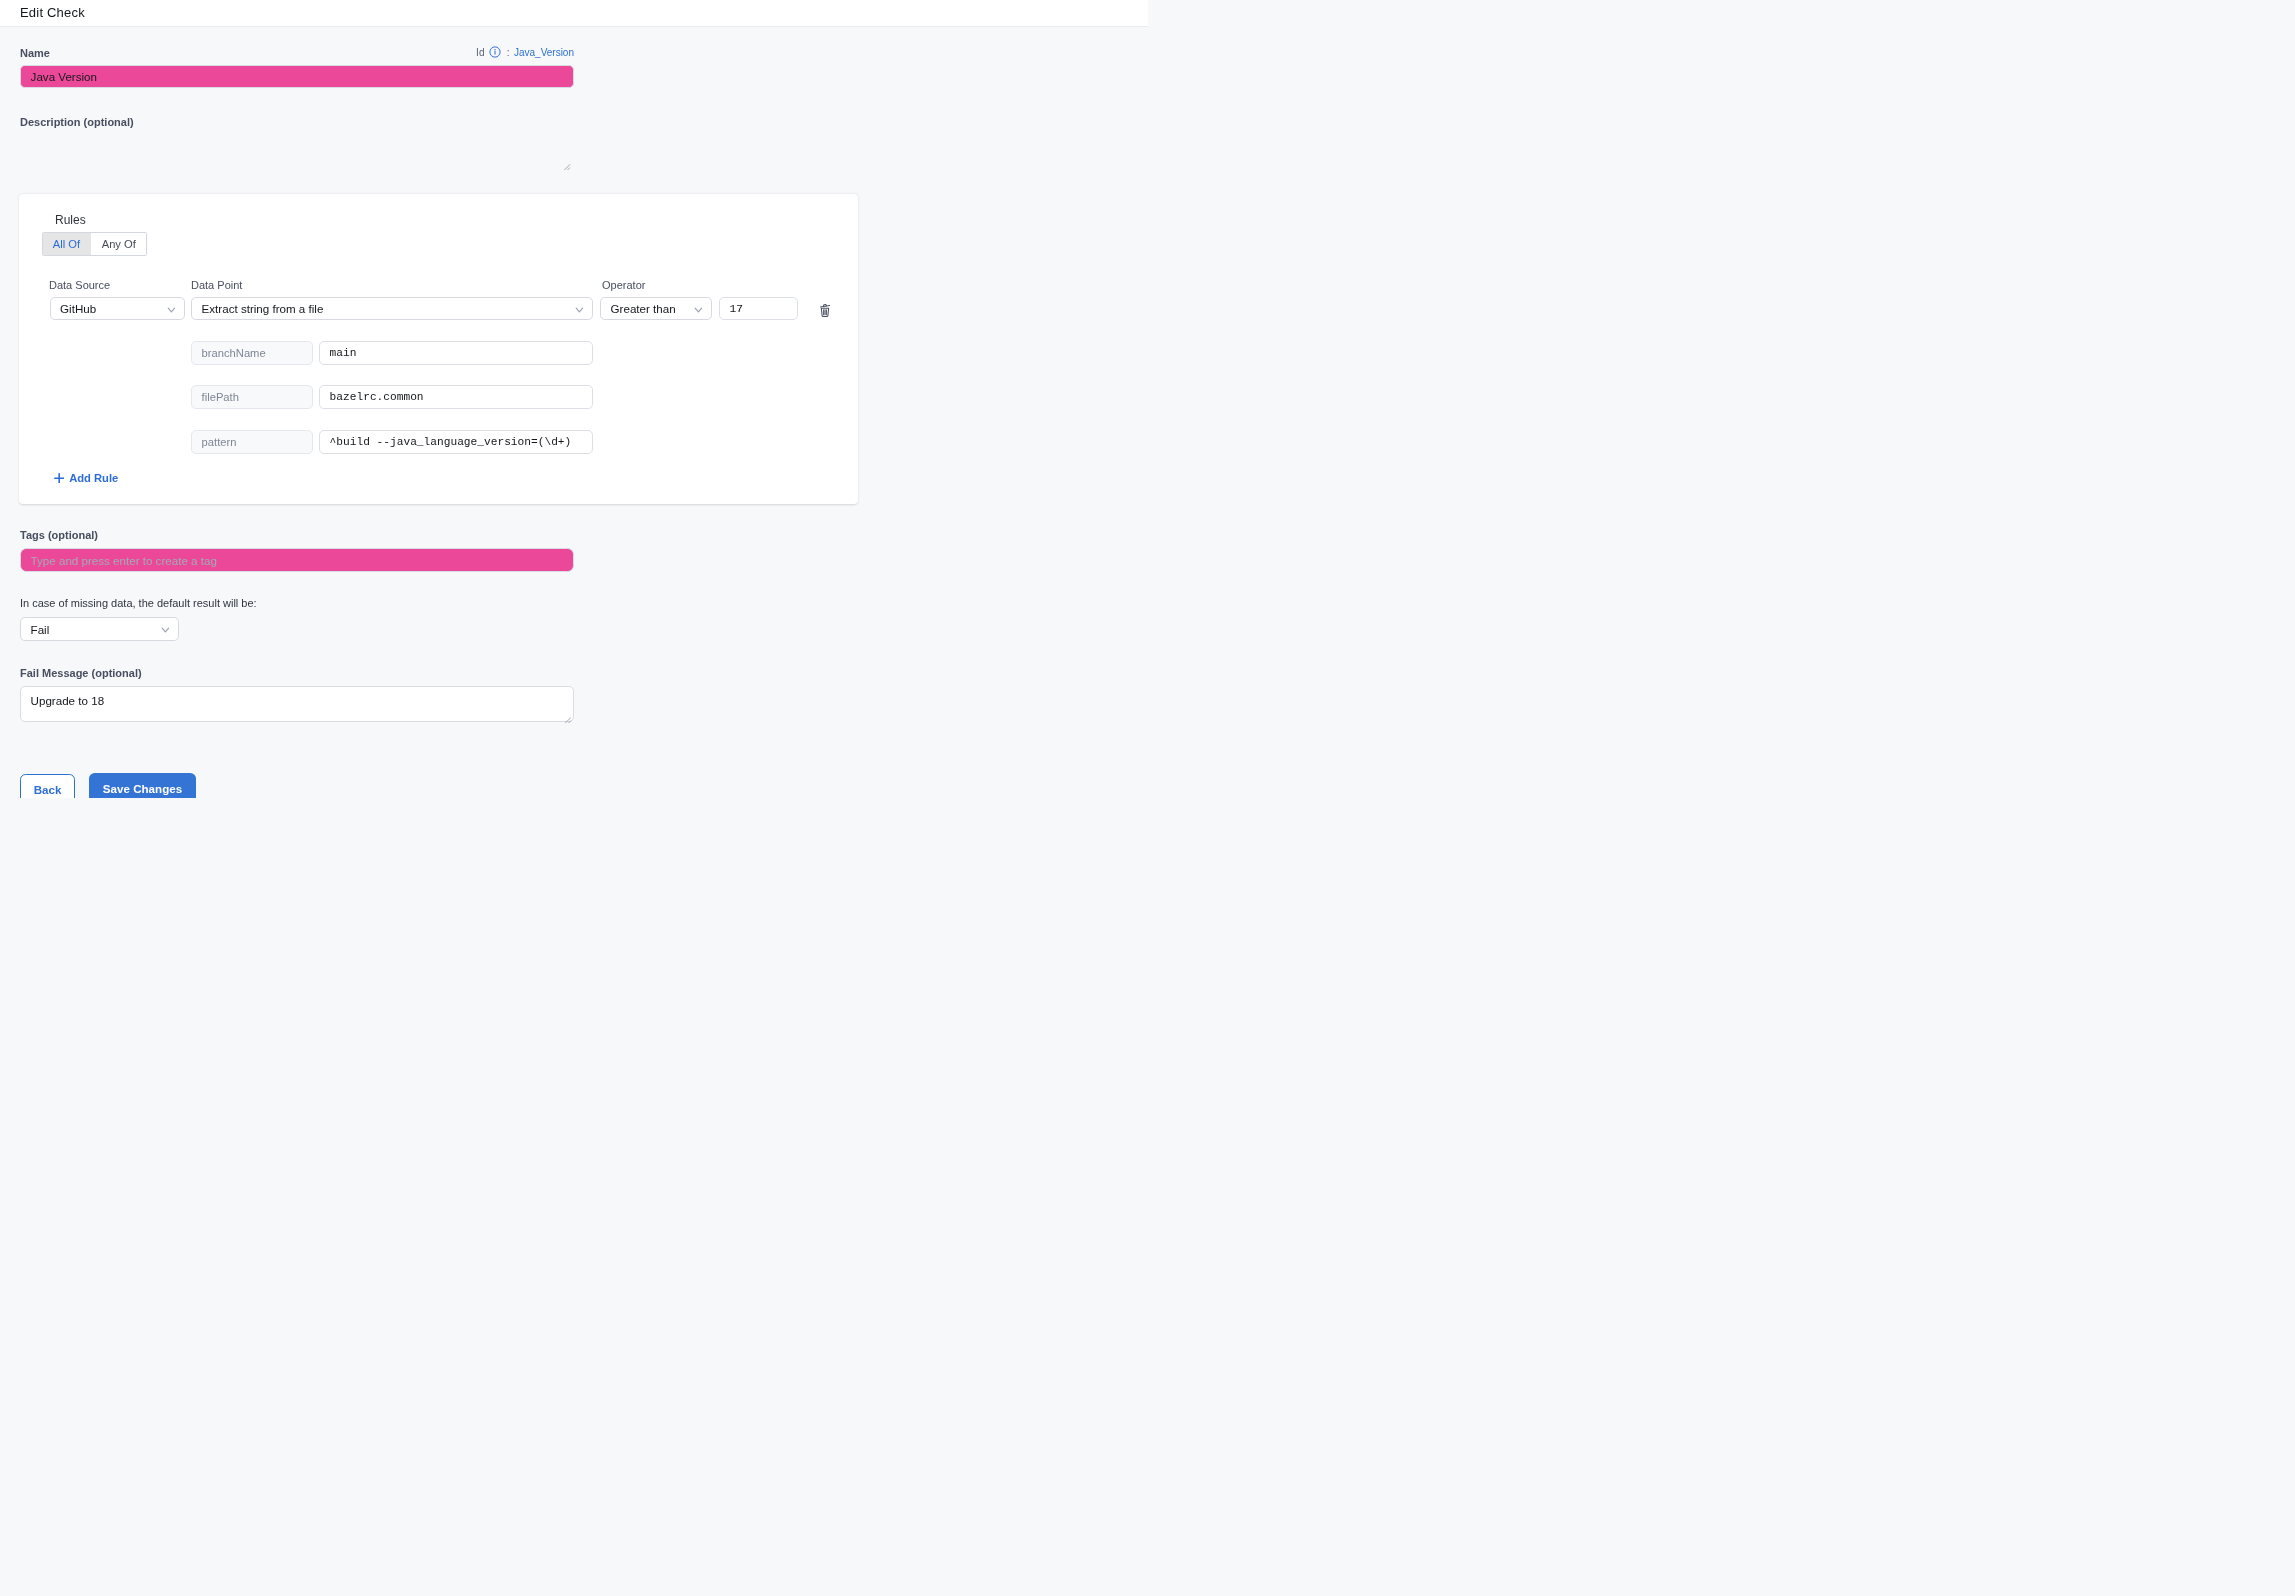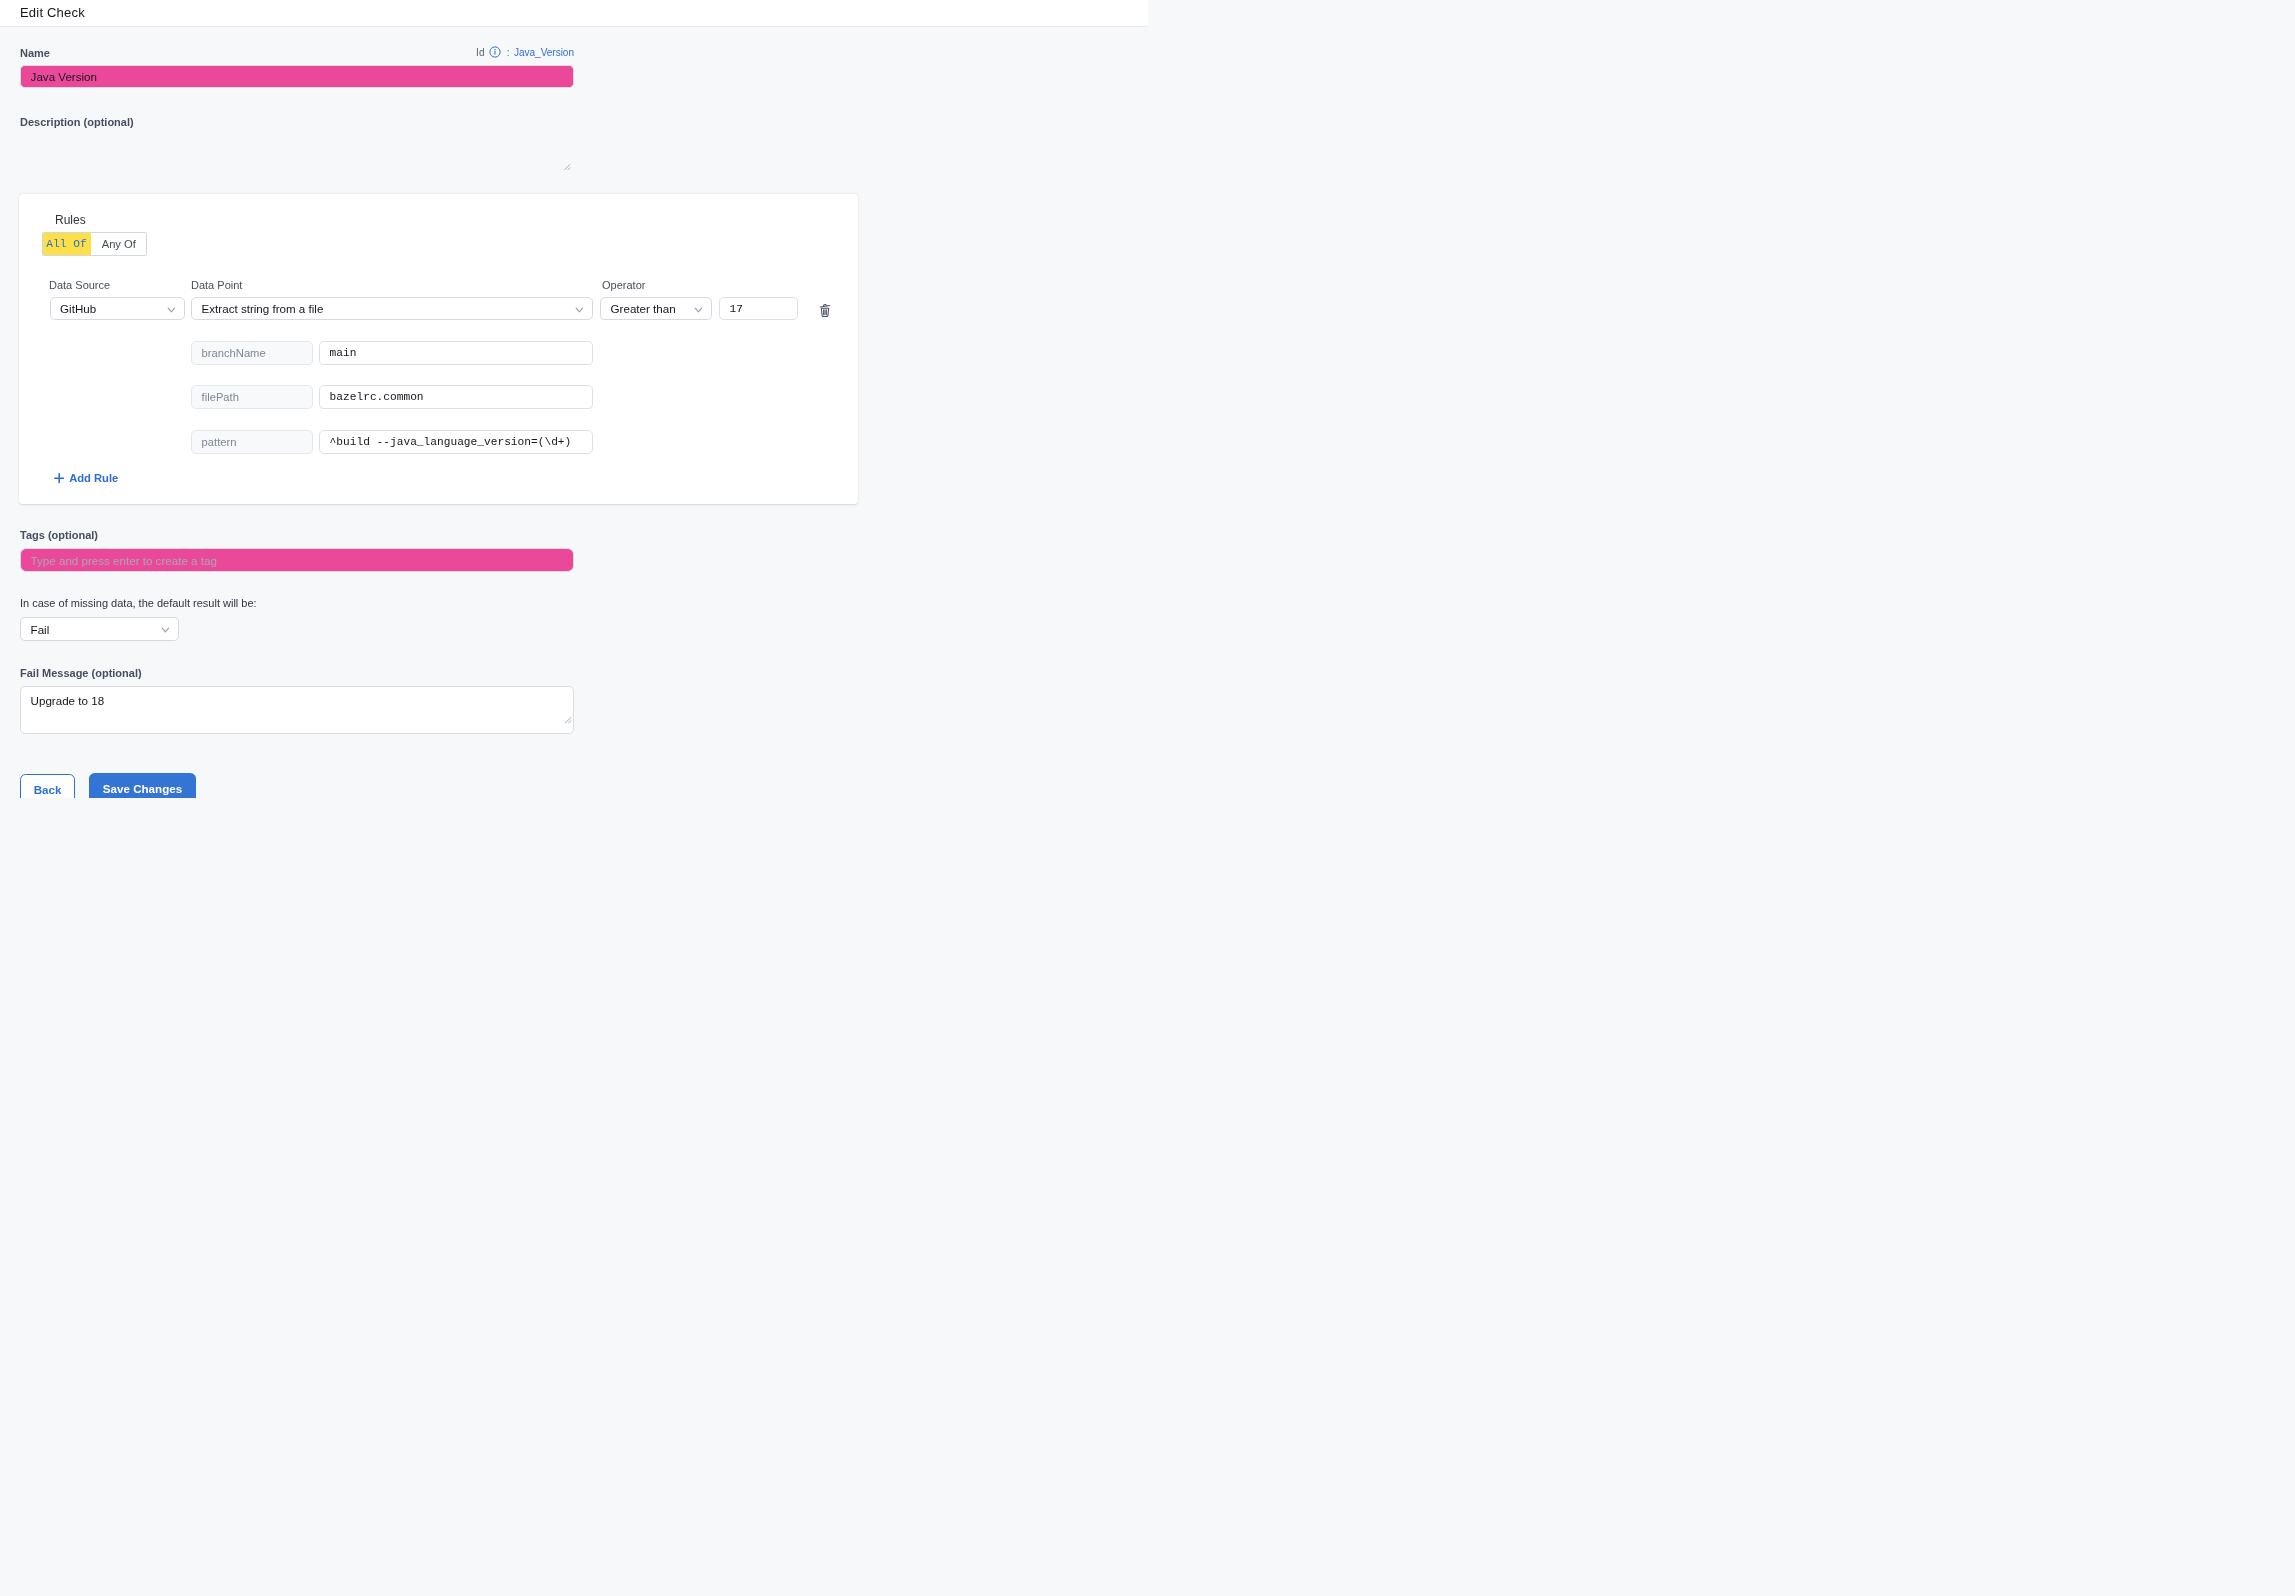--- a/index.html
+++ b/index.html
@@ -50,21 +50,21 @@
   .card-title { position:absolute; left:36px; top:19px; font-size:12px; font-weight:500; color:#2d3340; }
 
   .segmented {
     position:absolute; left:22.5px; top:38px; height:24px; display:flex;
     border:0.8px solid #d3d7df; border-radius:1.6px; background:#fff; overflow:hidden;
   }
   .seg-btn {
     height:100%; border:none; background:#fff; font-family:inherit; font-size:11.2px;
     color:#454b59; cursor:pointer; padding:0;
   }
-  .seg-btn.selected { background:#fde047; color:#2b6cd9;font-family:Liberation Mono, monospace; }
+  .seg-btn.selected { background:#e5e5e5; color:#2b6cd9; }
   .seg-divider { width:0.8px; background:#d3d7df; }
 
   .select-box {
     position:absolute; height:23px; background:#fff; border:0.8px solid #d6d9e0; border-radius:4.8px;
     display:flex; align-items:center; padding:0 8px 0 9.6px; cursor:pointer;
     font-size:11.6px; color:#15171c;
   }
   .select-box .sel-text { flex:1; white-space:nowrap; overflow:hidden; }
   .chev { flex:none; margin-left:6.4px; }
 
@@ -215,21 +215,21 @@
   <div class="select-box" style="left:20px; top:617px; width:159px; height:24px;">
     <span class="sel-text">Fail</span>
     <span class="chev">
       <svg width="8.8" height="6.4" viewBox="0 0 11 8">
           <polyline points="1.5,1.5 5.5,6 9.5,1.5" fill="none" stroke="#9aa1b1" stroke-width="1.5" stroke-linecap="round" stroke-linejoin="round"></polyline>
         </svg>
     </span>
   </div>
 
   <div class="abs field-label" style="left:20px; top:667px;">Fail Message (optional)</div>
-  <textarea class="textarea" style="left: 20px; top: 686px; width: 554px; height: 48px;">Upgrade to 18</textarea>
+  <textarea class="textarea" style="left: 20px; top: 686px; width: 554px; height: 36px;">Upgrade to 18</textarea>
   <span class="resize-grip" style="left:563px; top:712px;">
     <svg width="8.8" height="8.8" viewBox="0 0 11 11">
       <line x1="10" y1="3" x2="3" y2="10" stroke="#8a8f9c" stroke-width="1"></line>
       <line x1="10" y1="7" x2="7" y2="10" stroke="#8a8f9c" stroke-width="1"></line>
     </svg>
   </span>
 
   <button class="btn-back">Back</button>
   <button class="btn-save">Save Changes</button>
 

